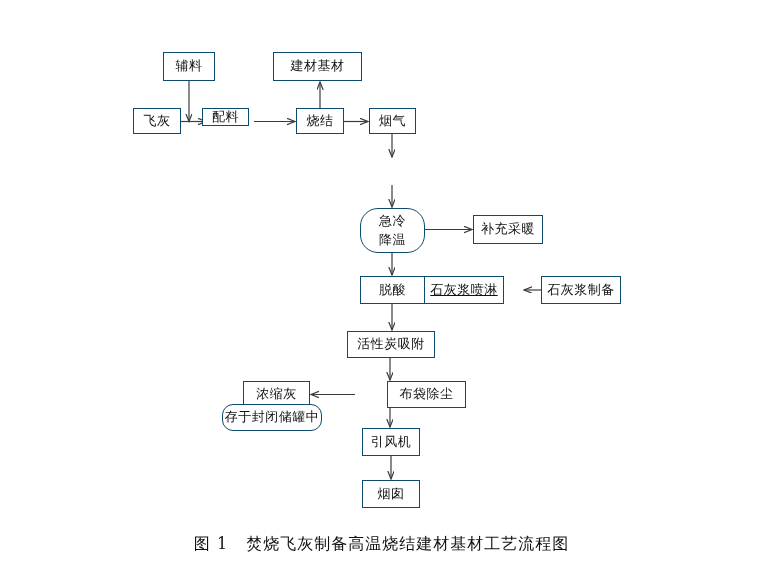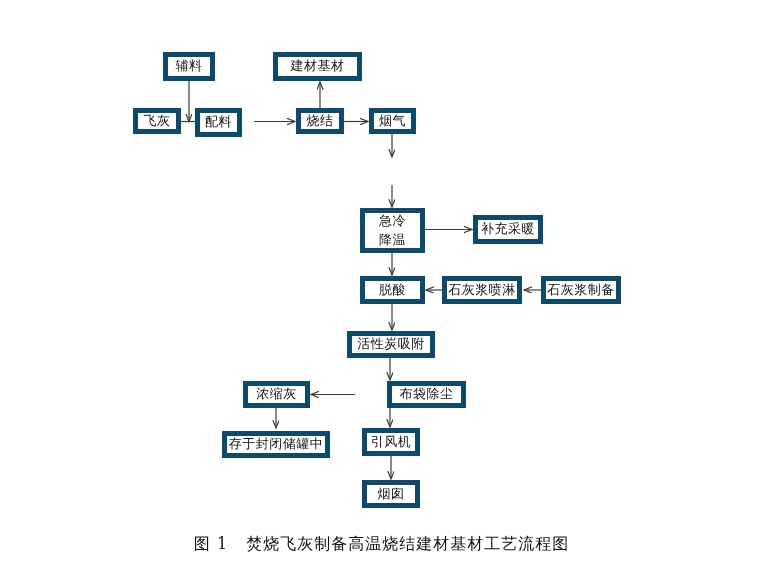--- a/index.html
+++ b/index.html
@@ -30,21 +30,21 @@
     left: 0;
     top: 0;
     width: 763px;
     height: 578px;
     pointer-events: none;
   }
 
   .node {
     position: absolute;
     box-sizing: border-box;
-    border: 5px solid #0c4a6e;
+    border: 1px solid #0c4a6e;
     background: #ffffff;
     display: flex;
     align-items: center;
     justify-content: center;
     text-align: center;
     font-size: 13px;
     line-height: 1.25;
     letter-spacing: 0.5px;
     color: #111111;
     white-space: pre-line;
@@ -122,45 +122,45 @@
       <path d="M391,456 L391,479" marker-end="url(#arrowhead)"></path>
     </g>
   </svg>
 
   <div class="node" style="left:163px; top:52px; width:52px; height:29px;">辅料</div>
 
   <div class="node" style="left:273px; top:52px; width:89px; height:29px;">建材基材</div>
 
   <div class="node" style="left:133px; top:108px; width:48px; height:26px;">飞灰</div>
 
-  <div class="node" style="left:195px; top:108px; width:47px; height:29px;">配料</div>
+  <div class="node" style="left:202px; top:108px; width:47px; height:18px;">配料</div>
 
   <div class="node" style="left:296px; top:108px; width:48px; height:26px;">烧结</div>
 
   <div class="node" style="left:369px; top:108px; width:47px; height:26px;">烟气</div>
 
 
-  <div class="node two-line" style="left:360px; top:208px; width:65px; height:45px;">急冷
+  <div class="node two-line" style="left:360px; top:208px; width:65px; height:45px;border-radius:18px;">急冷
 降温</div>
 
   <div class="node" style="left:473px; top:215px; width:70px; height:29px;">补充采暖</div>
 
   <div class="node" style="left:360px; top:276px; width:65px; height:28px;text-align:right;">脱酸</div>
 
-  <div class="node" style="left:442px; top:276px; width:80px; height:28px;">石灰浆喷淋</div>
+  <div class="node" style="left:424px; top:276px; width:80px; height:28px;text-decoration:underline;">石灰浆喷淋</div>
 
   <div class="node" style="left:541px; top:276px; width:80px; height:28px;">石灰浆制备</div>
 
   <div class="node" style="left:347px; top:331px; width:88px; height:27px;">活性炭吸附</div>
 
   <div class="node" style="left:243px; top:381px; width:67px; height:27px;">浓缩灰</div>
 
   <div class="node" style="left:355px; top:381px; width:79px; height:27px;margin-left:32px;">布袋除尘</div>
 
-  <div class="node" style="left:222px; top:431px; width:108px; height:27px;">存于封闭储罐中</div>
+  <div class="node" style="left:222px; top:404px; width:100px; height:27px;border-radius:11px;">存于封闭储罐中</div>
 
   <div class="node" style="left:362px; top:428px; width:58px; height:28px;">引风机</div>
 
   <div class="node" style="left:362px; top:480px; width:58px; height:28px;">烟囱</div>
 
 </div>
 
 <div id="figure-caption">
   <span class="cap-label">图 1</span><span class="cap-gap"></span><span>焚烧飞灰制备高温烧结建材基材工艺流程图</span>
 </div>

